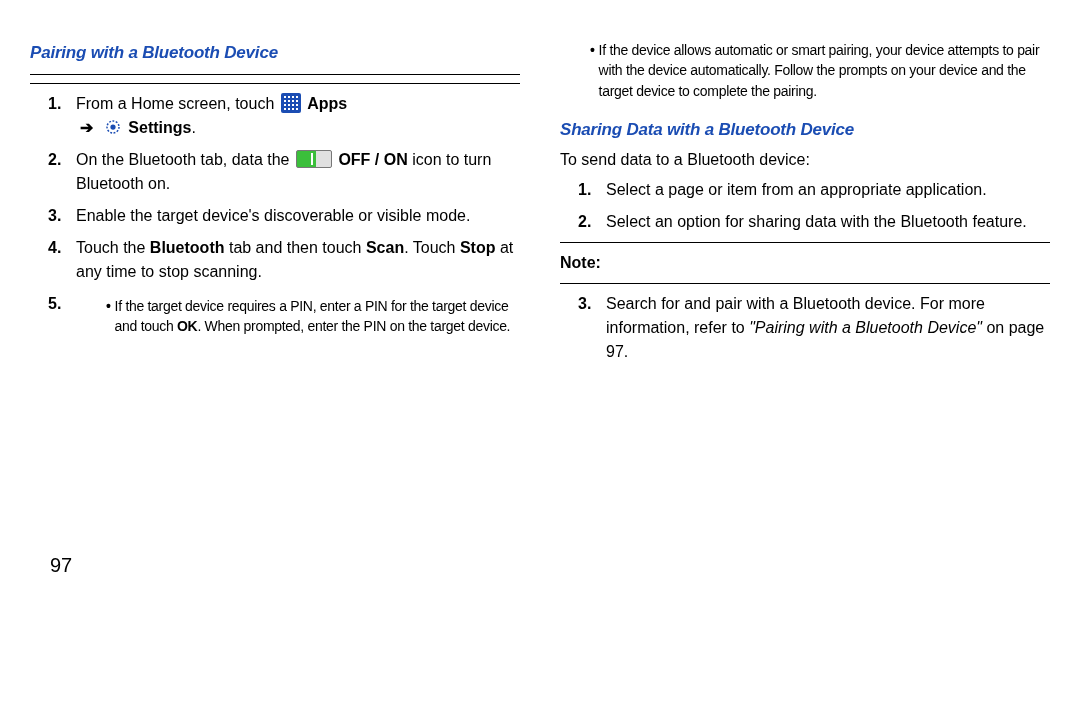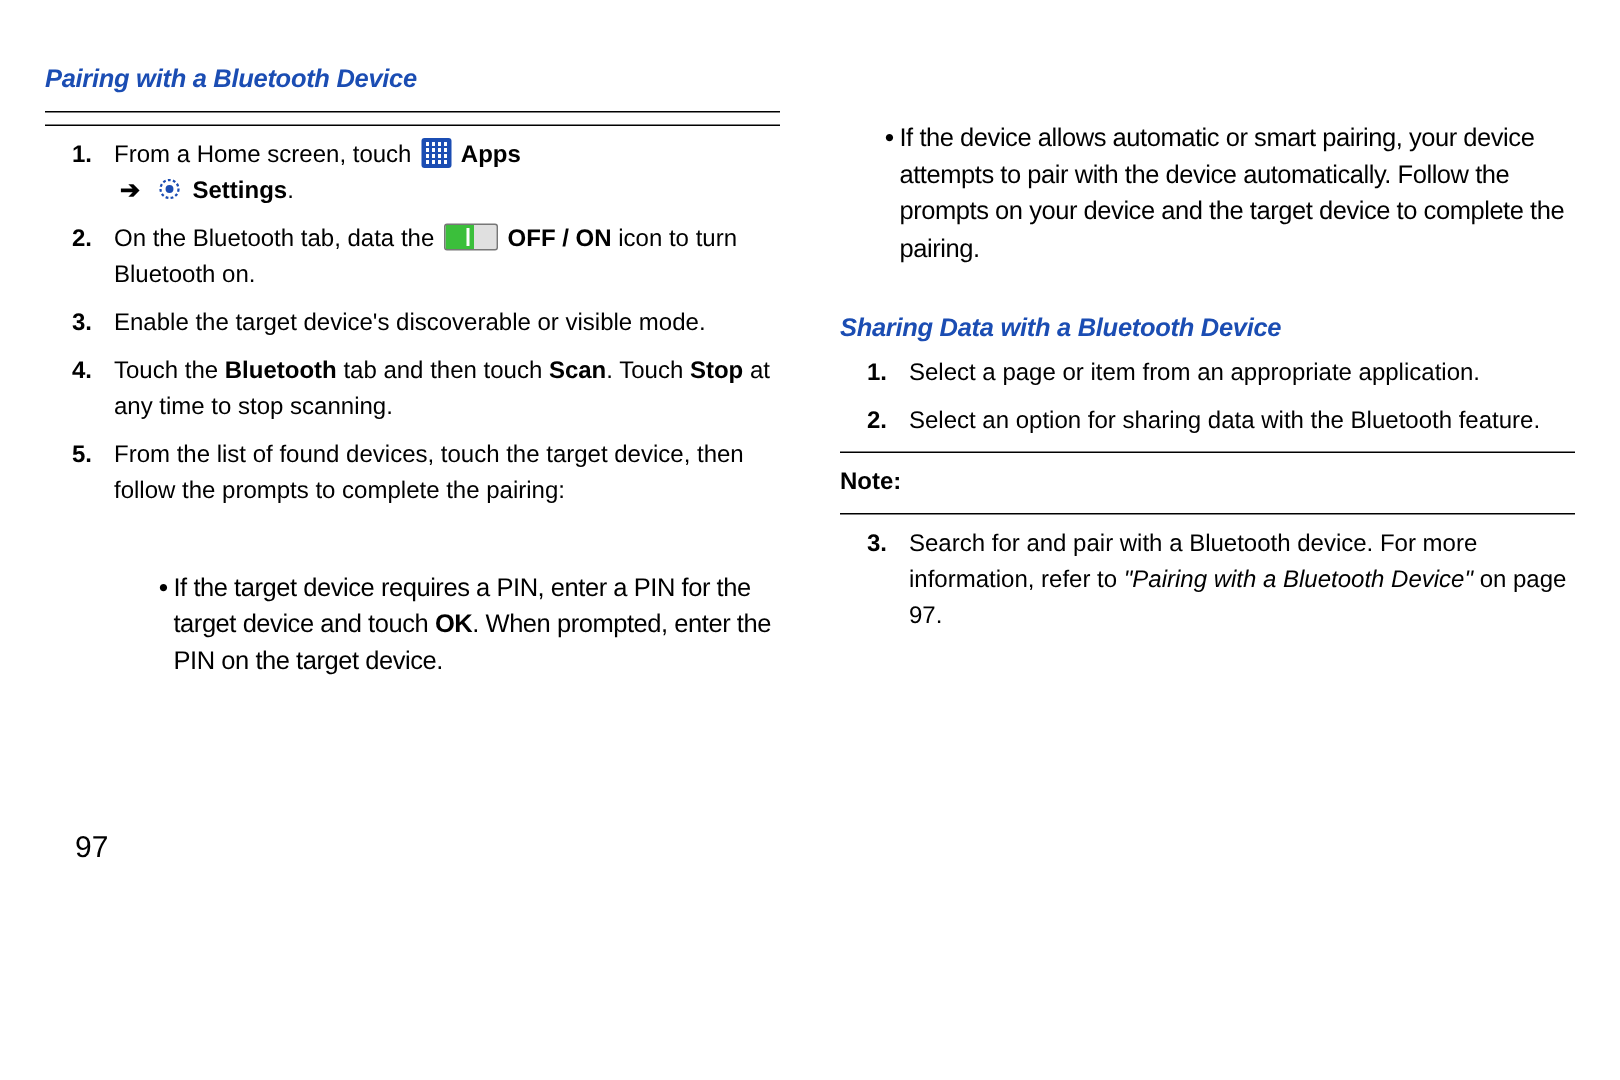--- a/index.html
+++ b/index.html
@@ -70,25 +70,24 @@
   ol.steps > li > div {
     flex: 1;
   }
   ul.bullets {
     list-style: none;
     margin: 4px 0 0 0;
     padding: 0 0 0 30px;
   }
   ul.bullets > li {
     display: flex;
-    font-size: 17px;
+    font-size: 14px;
     line-height: 1.45;
     letter-spacing: -0.3px;
     margin-bottom: 6px;
-    margin-top: 40px;
   }
   ul.bullets > li::before {
     content: "•";
     margin-right: 4px;
     font-weight: bold;
   }
   .bold { font-weight: bold; }
   .italic { font-style: italic; }
   .pagenum {
     position: absolute;
@@ -205,21 +204,20 @@
       <li>
         <div>Enable the target device's discoverable or visible mode.</div>
       </li>
       <li>
         <div>
           <span>Touch the </span><span class="bold">Bluetooth</span><span> tab and then touch </span><span class="bold">Scan</span><span>. Touch </span><span class="bold">Stop</span><span> at any time to stop scanning.</span>
         </div>
       </li>
       <li>
         <div>
-          <span>From the list of found devices, touch the target device, then follow the prompts to complete the pairing:</span>
           <ul class="bullets">
             <li>
               <div>
                 <span>If the target device requires a PIN, enter a PIN for the target device and touch </span><span class="bold">OK</span><span>. When prompted, enter the PIN on the target device.</span>
               </div>
             </li>
           </ul>
         </div>
       </li>
     </ol>
@@ -227,21 +225,22 @@
     <div class="pagenum">97</div>
   </div>
 
   <div class="col">
     <ul class="bullets" style="padding-left:30px; margin-top:0;">
       <li>
         <div>If the device allows automatic or smart pairing, your device attempts to pair with the device automatically. Follow the prompts on your device and the target device to complete the pairing.</div>
       </li>
     </ul>
 
-    <div class="heading" style="margin-top:27px;">Sharing Data with a Bluetooth Device</div>
+    <div class="heading" style="margin-top:16px;">Sharing Data with a Bluetooth Device</div>
+    <p class="para">To send data to a Bluetooth device:</p>
 
     <ol class="steps">
       <li>
         <div>Select a page or item from an appropriate application.</div>
       </li>
       <li>
         <div>Select an option for sharing data with the Bluetooth feature.</div>
       </li>
     </ol>
 

